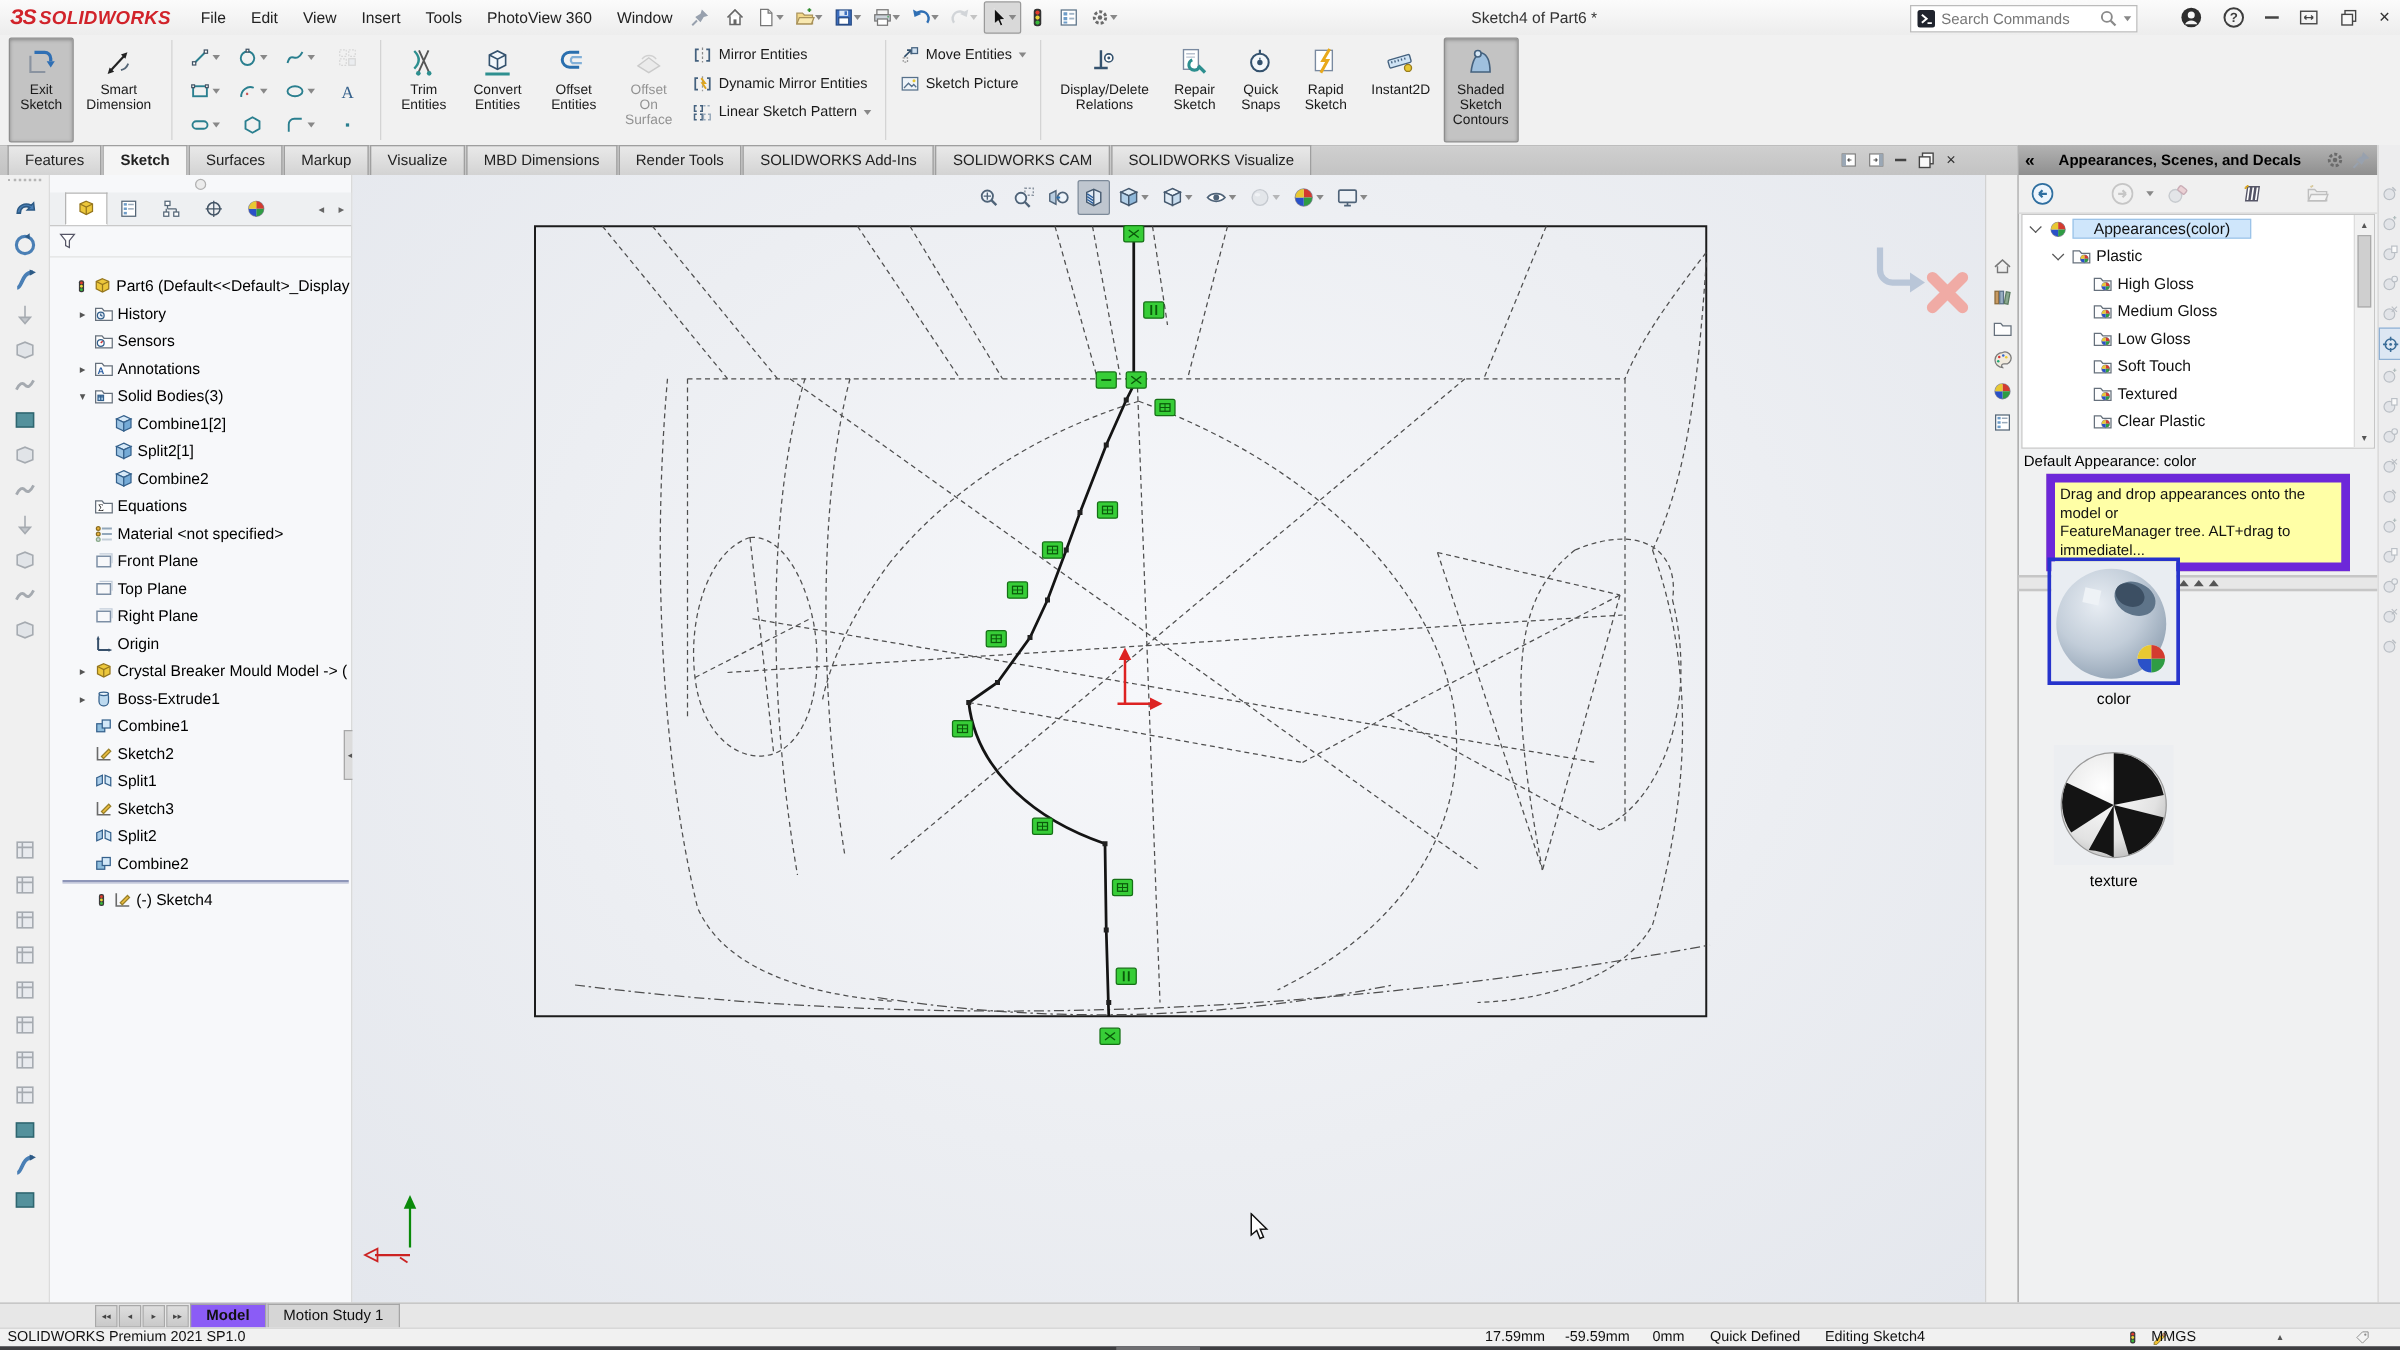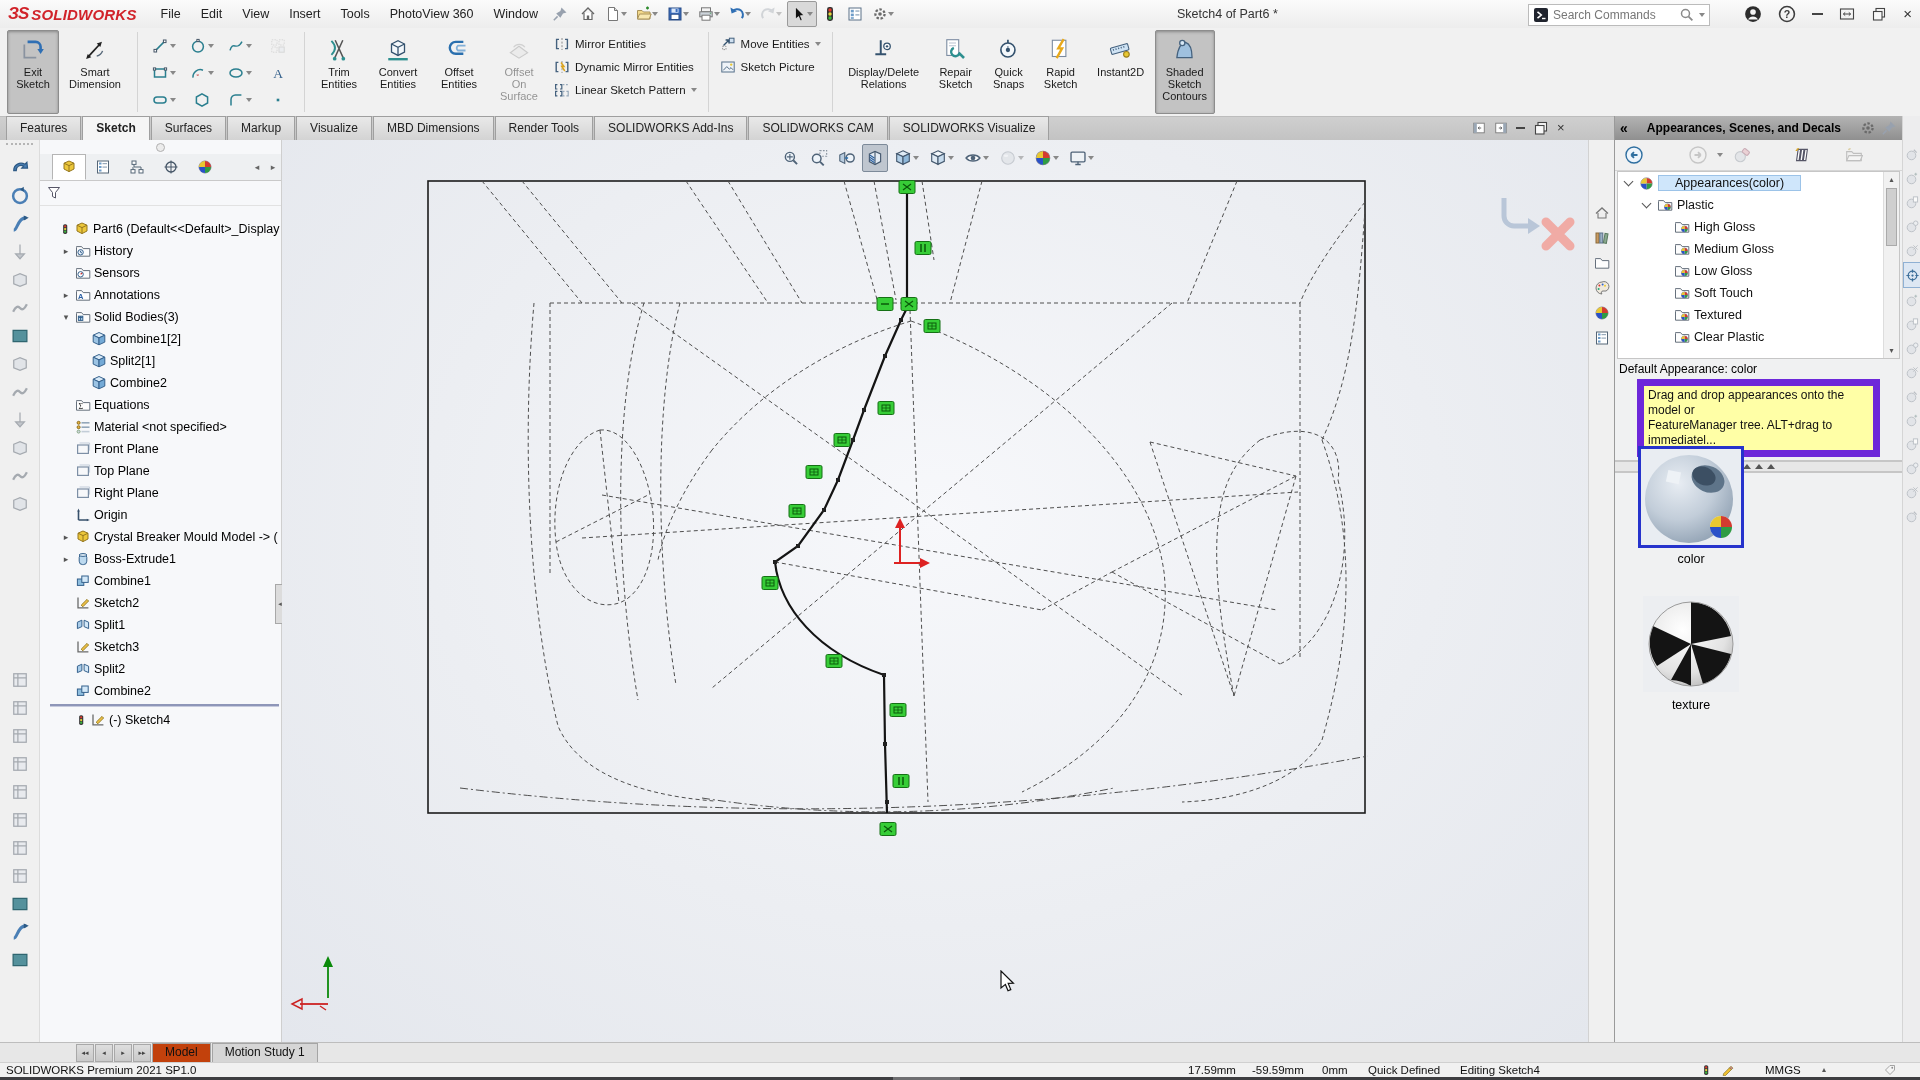--- a/index.html
+++ b/index.html
@@ -89,21 +89,21 @@
   .thumbtile{position:absolute;box-sizing:border-box;}
   .thumbtile.sel{border:3px solid #2633cc;}
   .thumbcap{position:absolute;text-align:center;font-size:12.5px;color:#000;}
   #rightstrip{position:absolute;left:1902px;top:116px;width:18px;height:926px;background:#ededee;border-left:1px solid #d5d5d5;box-sizing:border-box;}
   .rsicon{width:17px;height:24px;display:flex;align-items:center;justify-content:center;opacity:.75;}
   .rsicon.sel{background:#dde7f3;border:1px solid #8fb0d3;opacity:1;}
   
   #modeltabs{position:absolute;left:0;top:1042px;width:1920px;height:20px;background:#e7e7e7;border-top:1px solid #bdbdbd;display:flex;align-items:flex-end;box-sizing:border-box;}
   .mnav{width:16px;height:16px;background:linear-gradient(#dedede,#c9c9c9);border:1px solid #a8a8a8;display:flex;align-items:center;justify-content:center;font-size:7px;color:#444;margin-right:1px;}
   .mtab{padding:0 12px;height:18px;line-height:17px;font-size:12px;background:#d6d6d6;border:1px solid #a5a5a5;border-bottom:none;margin-right:1px;}
-  .mtab.active{background:#c2410c;font-weight:normal;}
+  .mtab.active{background:#8b5cf6;font-weight:bold;}
   #statusbar{position:absolute;left:0;top:1062px;width:1920px;height:15px;background:#f1f1f1;border-top:1px solid #d0d0d0;font-size:11.5px;color:#111;box-sizing:border-box;}
   #statusbar .lft{position:absolute;left:6px;top:0;line-height:14px;}
   .sfield{position:absolute;top:0;line-height:14px;}
   #bottomstrip{position:absolute;left:0;top:1077px;width:1920px;height:3px;background:#3e3e41;}
   #bottomstrip .seg{position:absolute;left:893px;width:67px;height:3px;background:#6e6e71;}
 </style>
 </head>
 <body>
 
 <div class="app">
@@ -1665,21 +1665,21 @@
           <circle cx="8.2" cy="8" r="1.5" fill="#e8d53a"></circle>
           <circle cx="8.2" cy="11.6" r="1.5" fill="#38b83a"></circle>
         </svg>
       </span>
   <span class="sfield ic" style="left:1722px;top:1px">
         <svg width="12" height="12" viewBox="0 0 16 16" xmlns="http://www.w3.org/2000/svg">
           <path d="M2 13 L10 5 L12.5 7.5 L4.5 15.5 L1.6 15.8 Z" fill="#f0c030" stroke="#8a7a30"></path>
           <path d="M10 5 L12 3 L14.5 5.5 L12.5 7.5 Z" fill="#cc8888" stroke="#8a7a30"></path>
         </svg>
       </span>
-  <span class="sfield" style="left:1765px">MMGS</span>
+  <span class="sfield" style="left:1721px">MMGS</span>
   <span class="sfield" style="left:1822px;font-size:8px;color:#555">▴</span>
   <span class="sfield ic" style="left:1884px;top:1px">
         <svg width="12" height="12" viewBox="0 0 16 16" xmlns="http://www.w3.org/2000/svg">
           <path d="M2 8 L8 2 H14 V8 L8 14 Z" fill="#f4f4f4" stroke="#8a8a8a"></path>
           <circle cx="11" cy="5" r="1.2" fill="#8a8a8a"></circle>
         </svg>
       </span>
     </div>
   <div id="bottomstrip">
       <div class="seg"></div>

